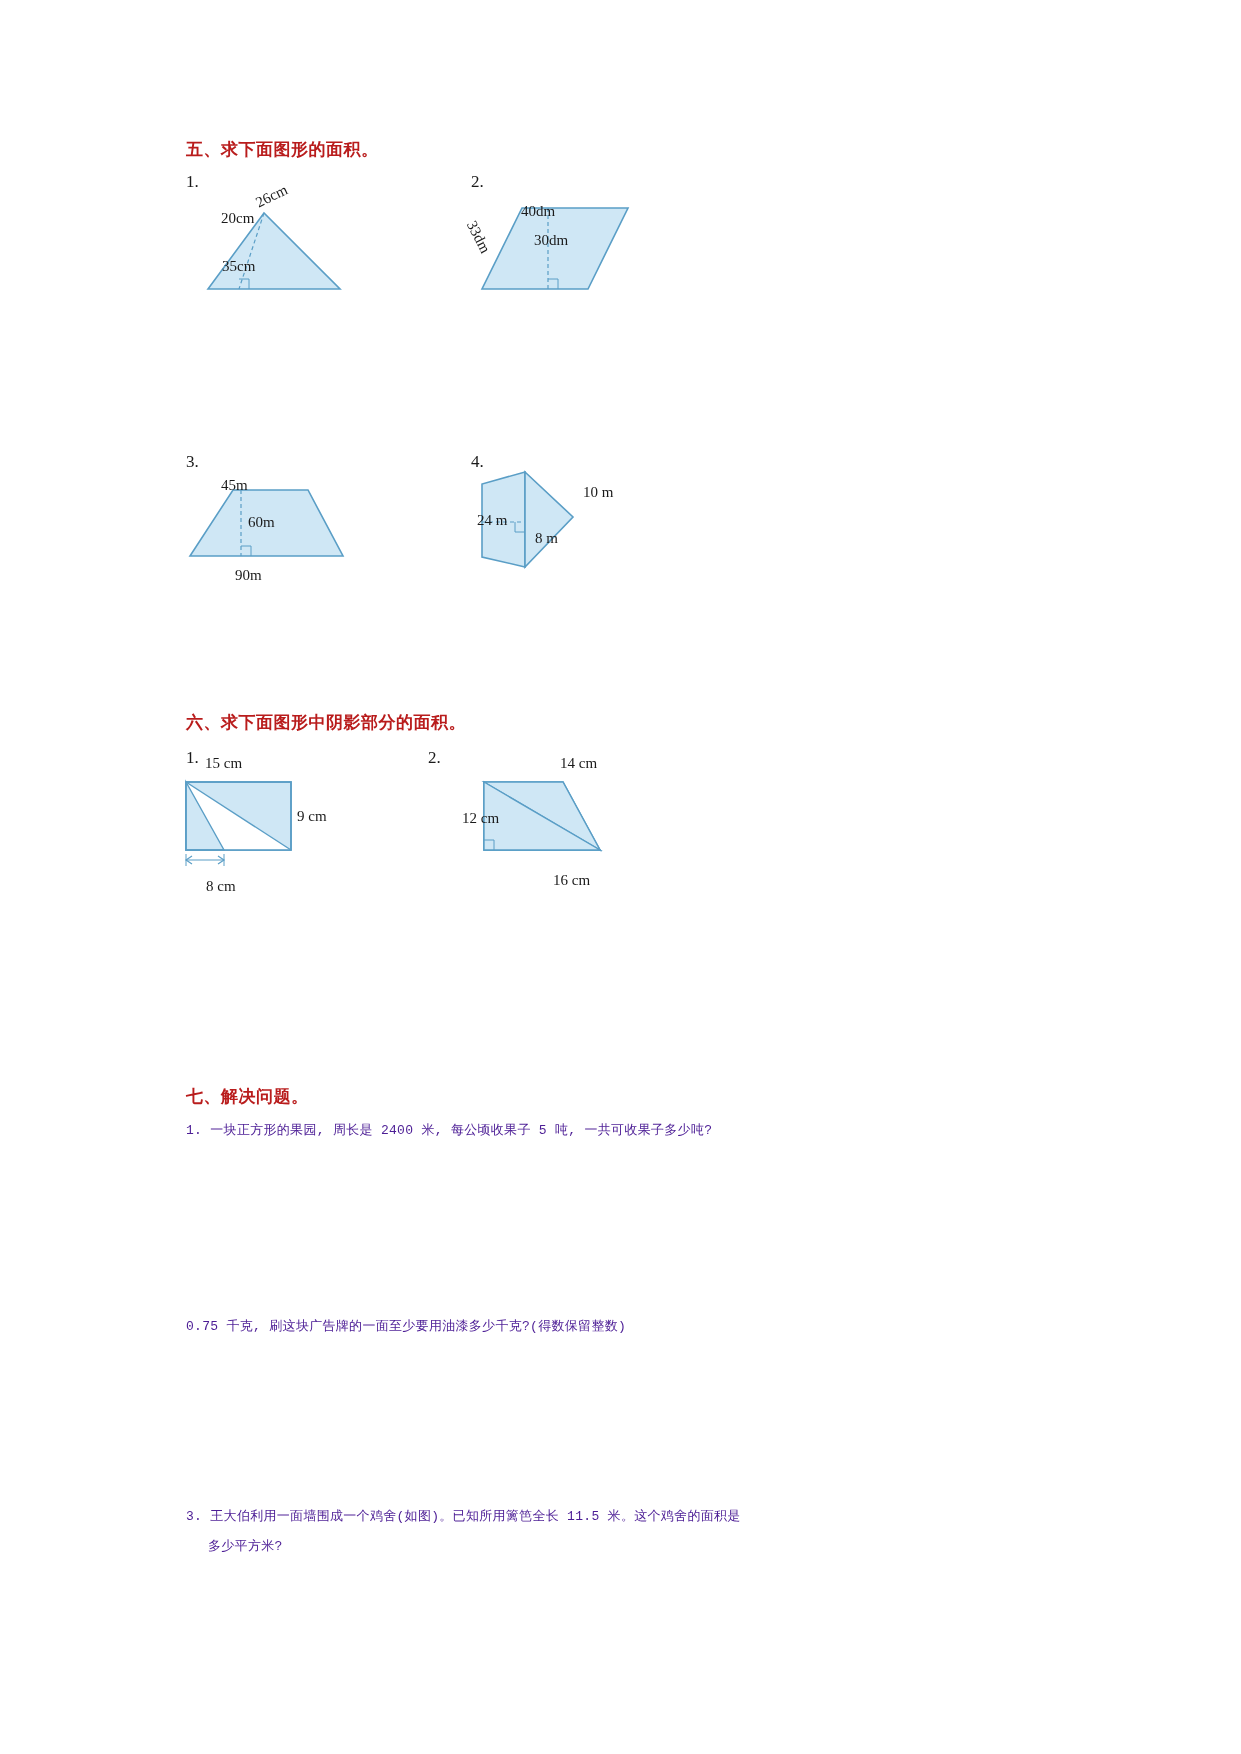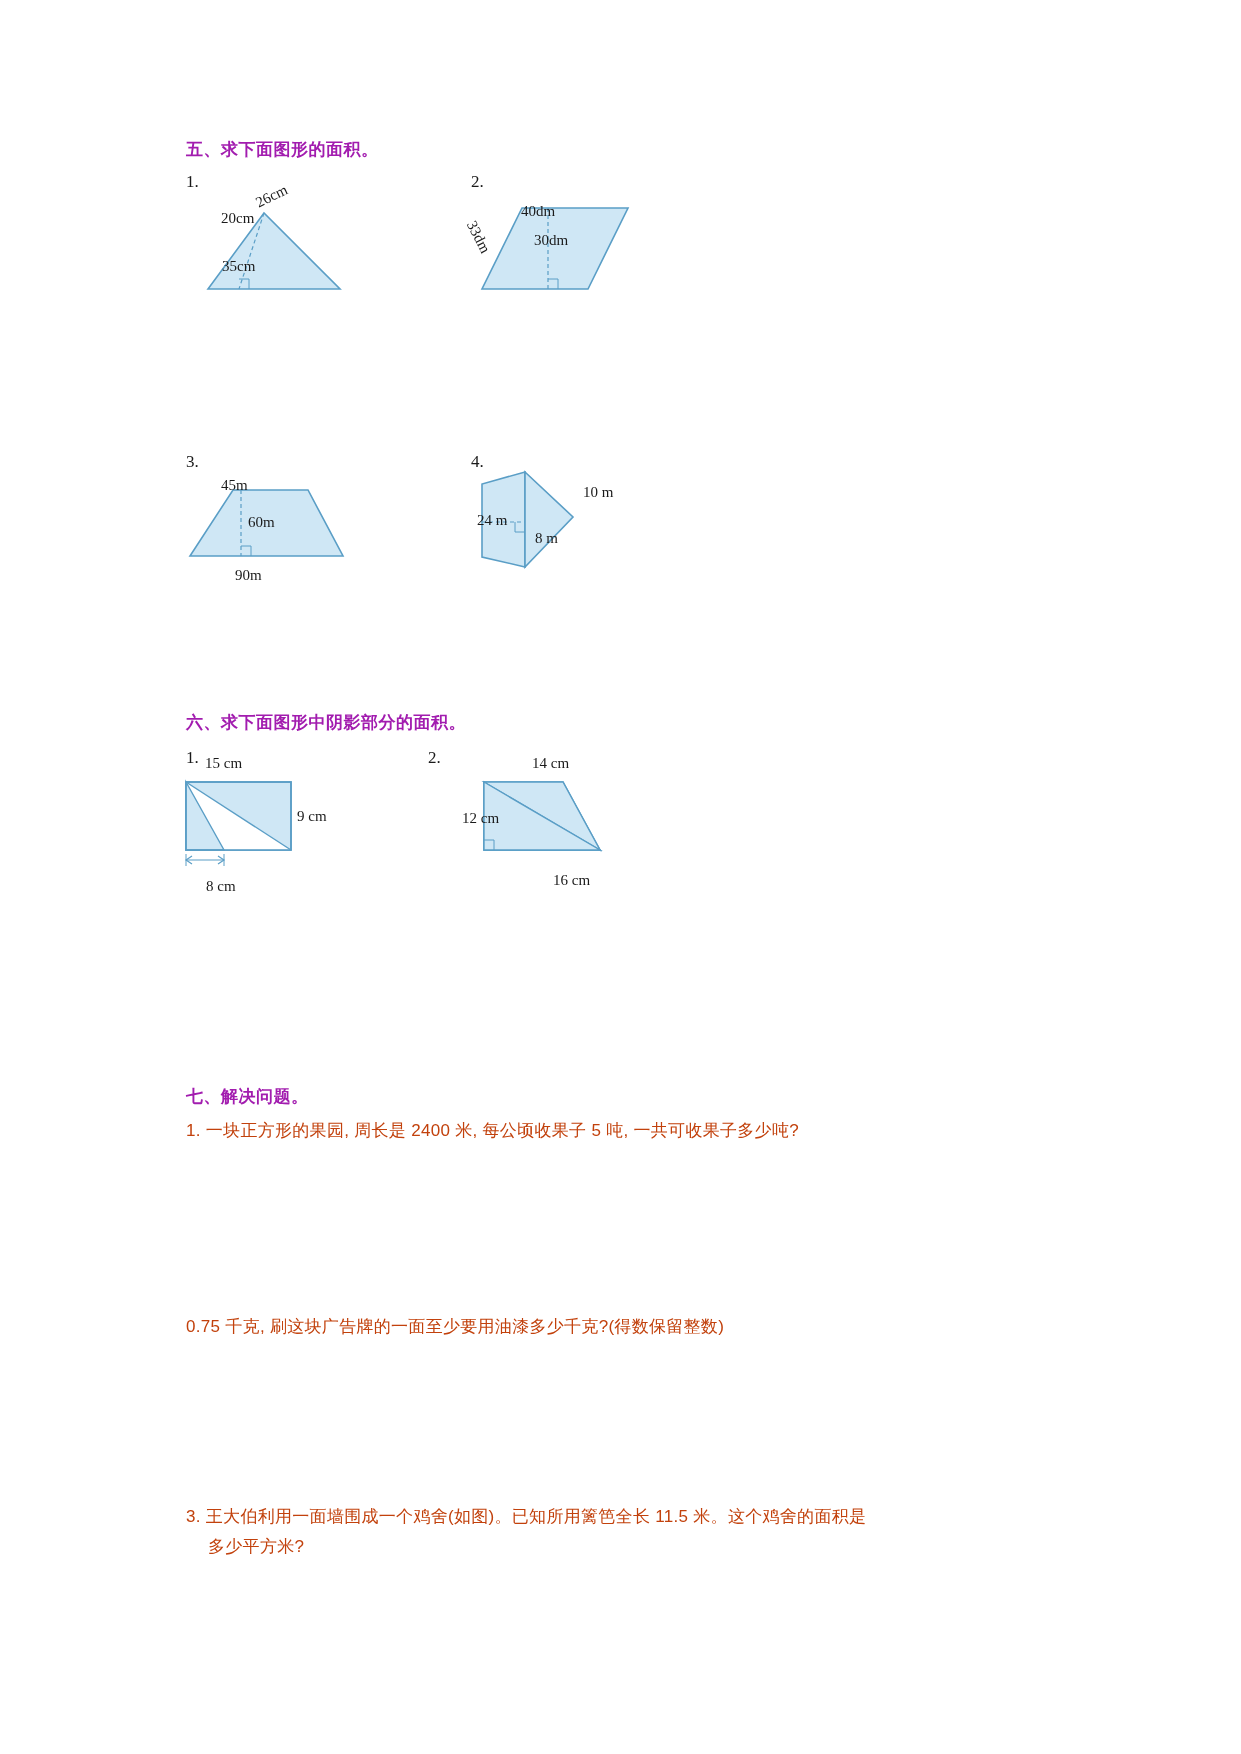--- a/index.html
+++ b/index.html
@@ -16,21 +16,21 @@
     overflow: hidden;
   }
   .page {
     position: absolute;
     left: 0; top: 0;
     width: 1241px;
     height: 1754px;
   }
   .section-title {
     position: absolute;
-    color: #a21caf;
+    color: #b91c1c;
     font-family: Liberation Mono, monospace;
     font-weight: bold;
     font-size: 17px;
     letter-spacing: 0.5px;
     white-space: nowrap;
   }
   .item-num {
     position: absolute;
     font-family: "Liberation Serif", serif;
     font-size: 17px;
@@ -44,24 +44,24 @@
     position: absolute;
     font-family: "Liberation Serif", serif;
     font-size: 15px;
     color: #1a1a1a;
     white-space: nowrap;
   }
   .lbl.rot-26 { transform: rotate(-26deg); transform-origin: left top; }
   .lbl.rot-68 { transform: rotate(63deg); transform-origin: left top; }
   .qtext {
     position: absolute;
-    font-family: Liberation Sans, sans-serif;
-    font-size: 17px;
+    font-family: Liberation Mono, monospace;
+    font-size: 13px;
     line-height: 30px;
-    color: #c2410c;
+    color: #4c1d95;
     letter-spacing: 0.3px;
   }
 </style>
 </head>
 <body>
 
 <div class="page">
 
   <div class="section-title" style="left:186px; top:138px;">五、求下面图形的面积。</div>
 
@@ -138,21 +138,21 @@
   <div class="item-num" style="left:428px; top:748px;">2.</div>
   <div class="fig" style="left:458px; top:772px;">
     <svg width="200" height="110" viewBox="0 0 200 110">
       <polygon points="26,10 105,10 142,78 26,78" fill="#ffffff" stroke="#5a9ec6" stroke-width="1.6"></polygon>
       <polygon points="26,10 142,78 26,78" fill="#cfe7f5" stroke="#5a9ec6" stroke-width="1.4"></polygon>
       <polygon points="26,10 105,10 142,78" fill="#cfe7f5" stroke="#5a9ec6" stroke-width="1.4"></polygon>
       <polygon points="26,10 142,78 26,78" fill="#cfe7f5" stroke="#5a9ec6" stroke-width="1.4"></polygon>
       <polyline points="26,68 36,68 36,78" fill="none" stroke="#5a9ec6" stroke-width="1"></polyline>
     </svg>
   </div>
-  <div class="lbl" style="left:532px; top:755px;">14 cm</div>
+  <div class="lbl" style="left:560px; top:755px;">14 cm</div>
   <div class="lbl" style="left:462px; top:810px;">12 cm</div>
   <div class="lbl" style="left:553px; top:872px;">16 cm</div>
 
   <div class="section-title" style="left:186px; top:1085px;">七、解决问题。</div>
 
   <div class="qtext" style="left:186px; top:1116px; width:950px;">1. 一块正方形的果园, 周长是 2400 米, 每公顷收果子 5 吨, 一共可收果子多少吨?</div>
 
   <div class="qtext" style="left:186px; top:1312px; width:960px;">0.75 千克, 刷这块广告牌的一面至少要用油漆多少千克?(得数保留整数)</div>
 
   <div class="qtext" style="left:186px; top:1502px; width:960px;">3. 王大伯利用一面墙围成一个鸡舍(如图)。已知所用篱笆全长 11.5 米。这个鸡舍的面积是</div>

